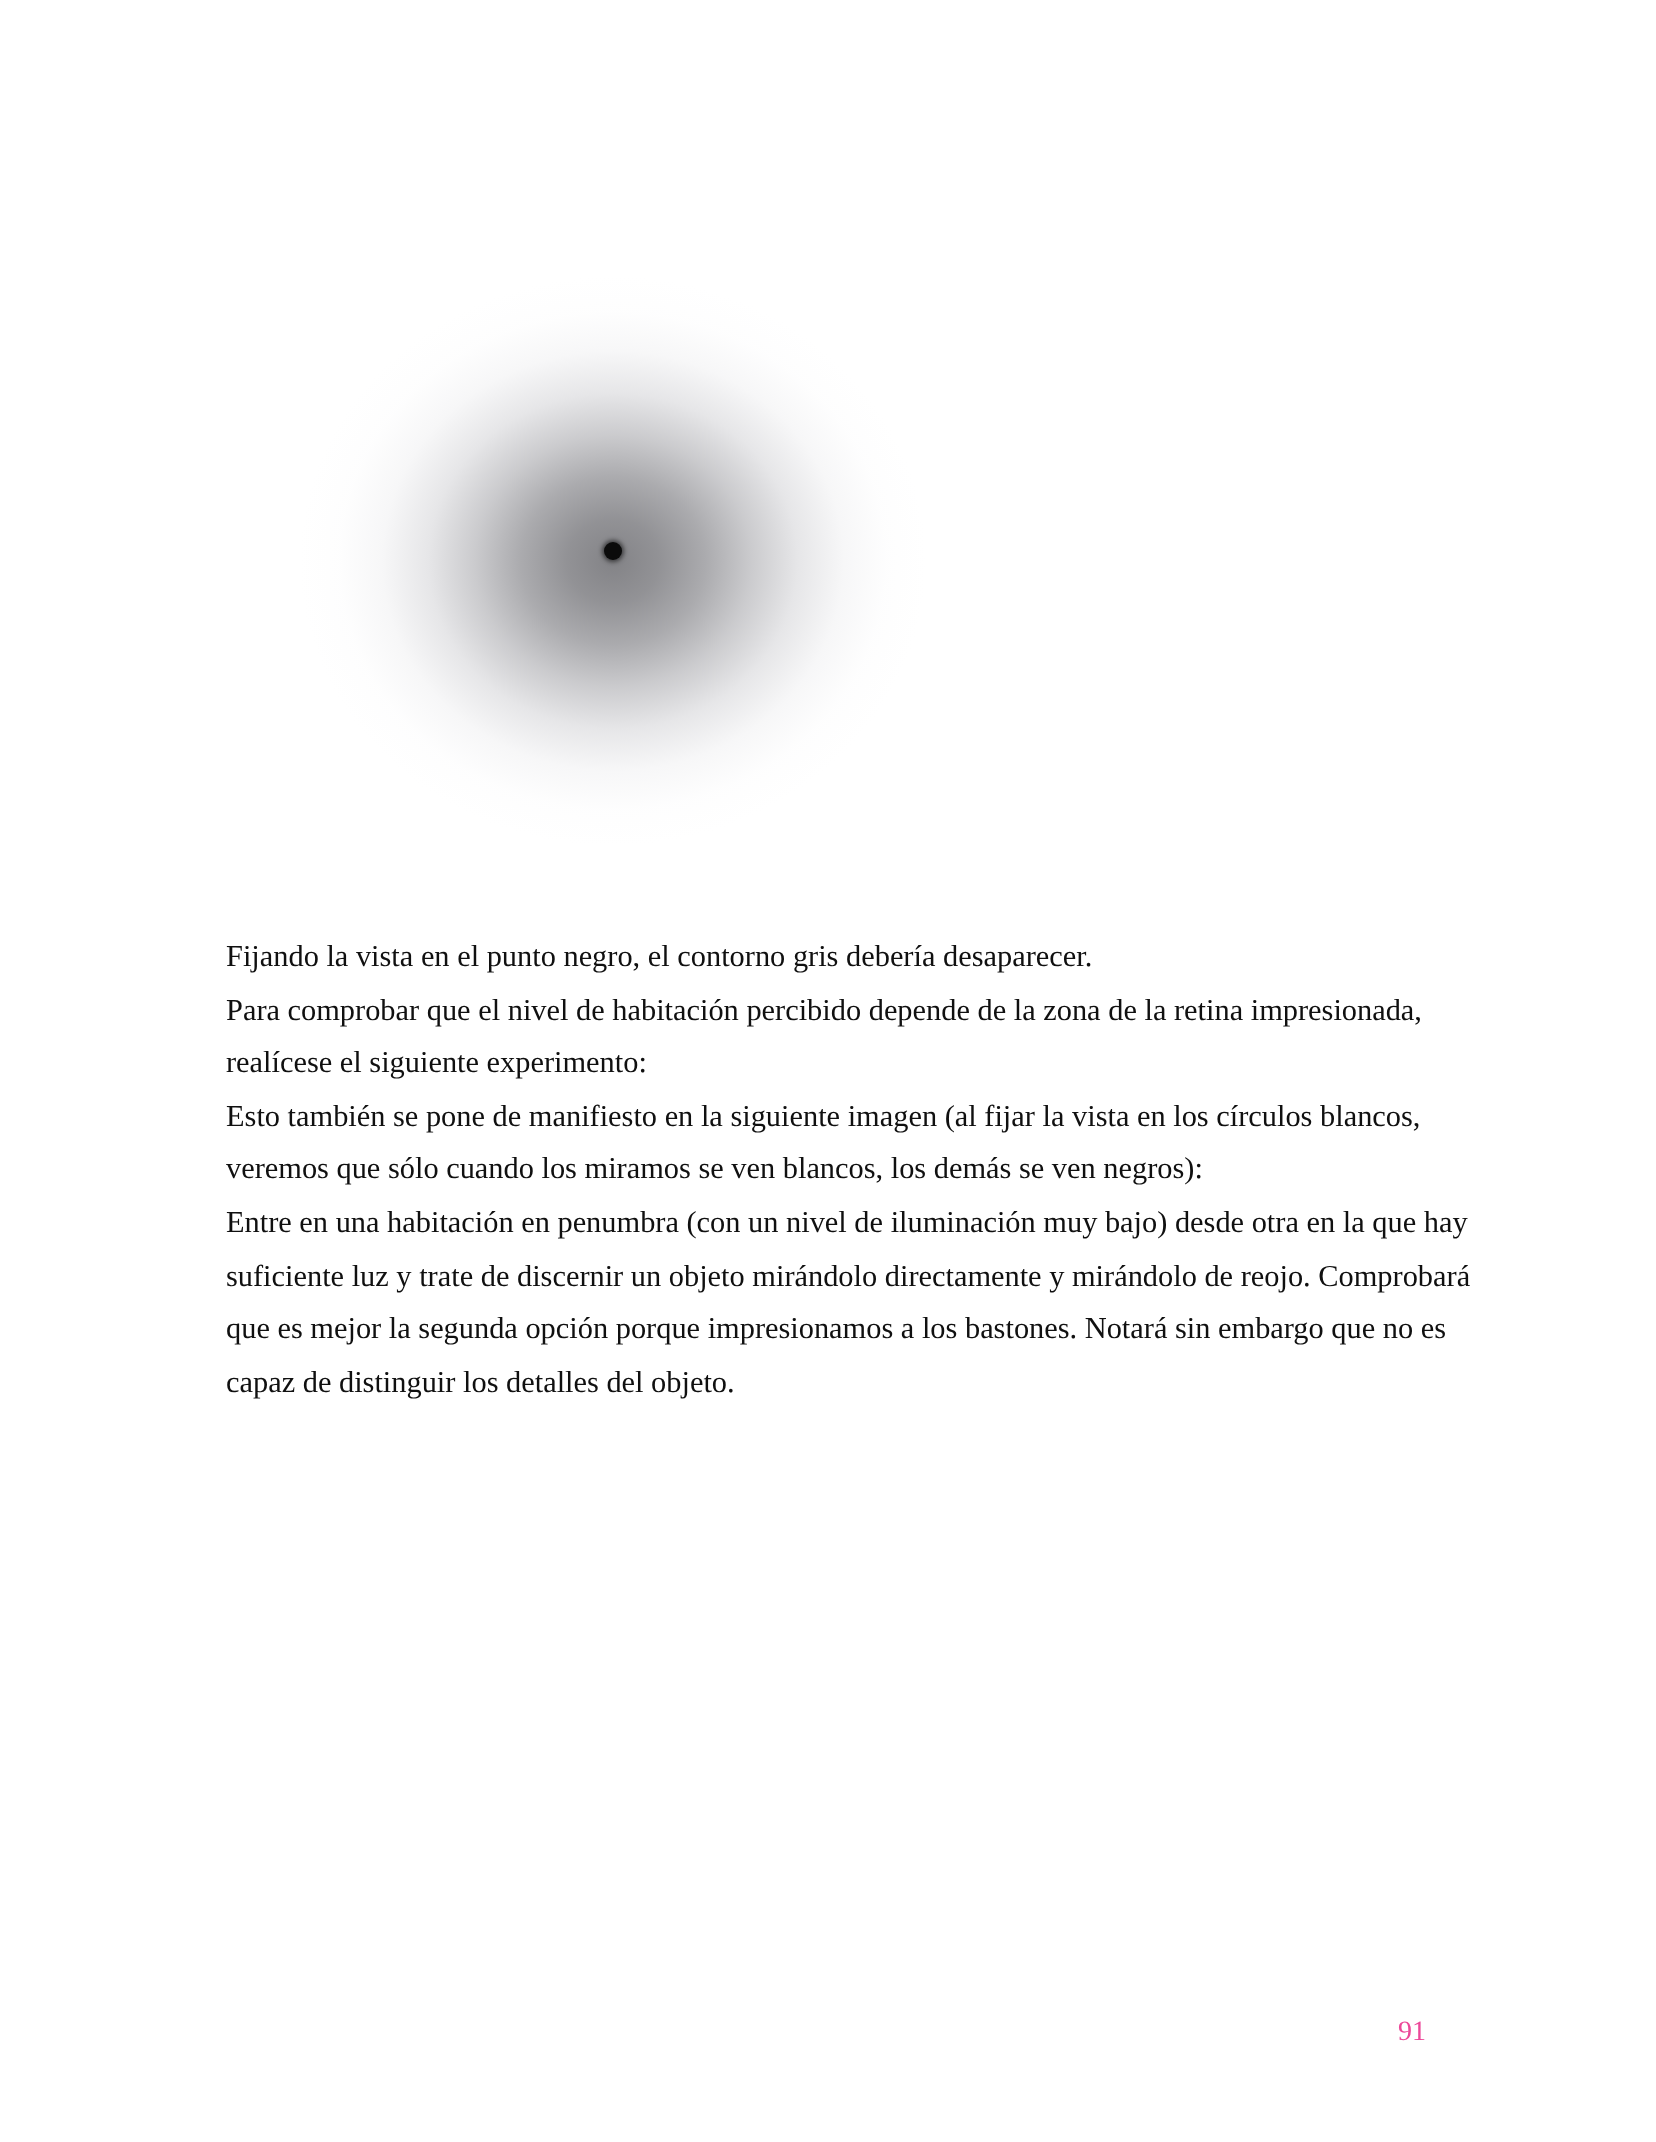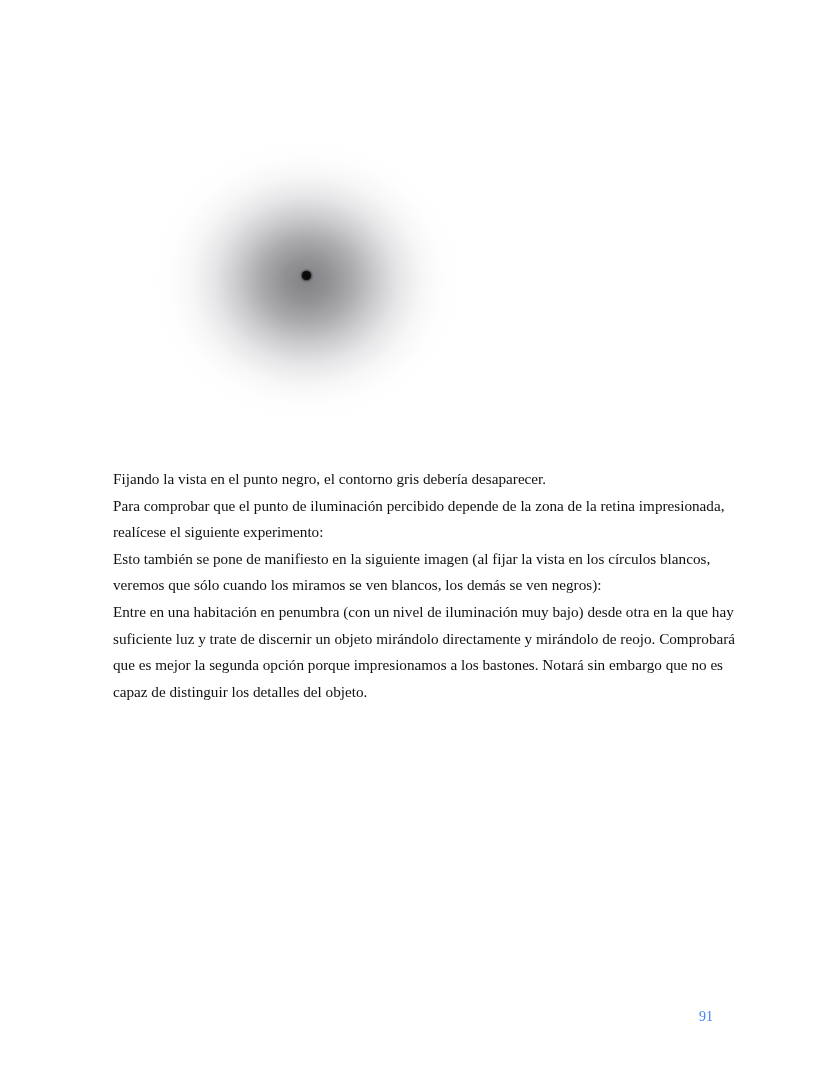--- a/index.html
+++ b/index.html
@@ -79,35 +79,35 @@
     margin-top: 0px;
   }
   
   .page-number {
     position: absolute;
     left: 0;
     top: 1009px;
     width: 713px;
     text-align: right;
     font-size: 14px;
-    color: #3b82f6;
+    color: #ec4899;
   }
 </style>
 </head>
 <body>
 
 <div class="page">
 
   <div class="figure-wrap">
     <div class="figure-blur"></div>
     <div class="figure-dot"></div>
   </div>
 
   <div class="text-block">
     <p class="para">Fijando la vista en el punto negro, el contorno gris debería desaparecer.</p>
-    <p class="para">Para comprobar que el punto de iluminación percibido depende de la zona de la retina impresionada, realícese el siguiente experimento:</p>
+    <p class="para">Para comprobar que el nivel de habitación percibido depende de la zona de la retina impresionada, realícese el siguiente experimento:</p>
     <p class="para">Esto también se pone de manifiesto en la siguiente imagen (al fijar la vista en los círculos blancos, veremos que sólo cuando los miramos se ven blancos, los demás se ven negros):</p>
     <p class="para">Entre en una habitación en penumbra (con un nivel de iluminación muy bajo) desde otra en la que hay suficiente luz y trate de discernir un objeto mirándolo directamente y mirándolo de reojo. Comprobará que es mejor la segunda opción porque impresionamos a los bastones. Notará sin embargo que no es capaz de distinguir los detalles del objeto.</p>
   </div>
 
   <div class="page-number">91</div>
 
 </div>
 
 </body></html>

